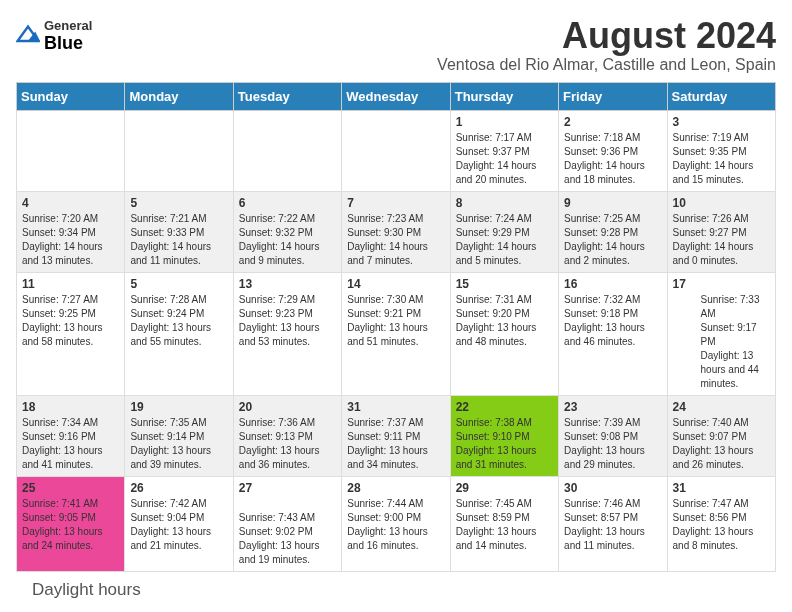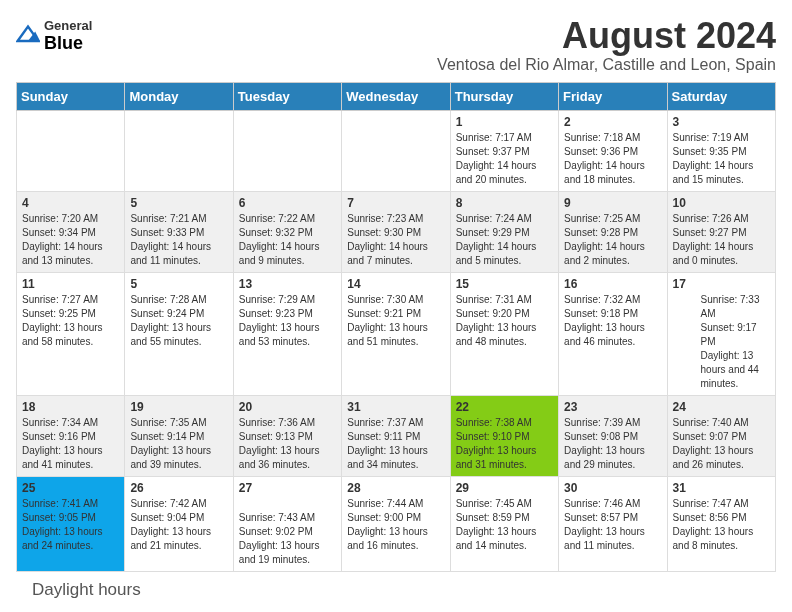--- a/index.html
+++ b/index.html
@@ -287,21 +287,21 @@
 Daylight: 13 hours and 29 minutes.</div>
         </td>
         <td style="background: rgb(240, 240, 240);">
           <span class="day-number">24</span>
           <div class="day-info" style="white-space: pre-line;">Sunrise: 7:40 AM
 Sunset: 9:07 PM
 Daylight: 13 hours and 26 minutes.</div>
         </td>
       </tr>
       <tr>
-        <td style="background: #0ea5e9;">
+        <td style="background: #ec4899;">
           <span class="day-number">25</span>
           <div class="day-info" style="white-space: pre-line;">Sunrise: 7:41 AM
 Sunset: 9:05 PM
 Daylight: 13 hours and 24 minutes.</div>
         </td>
         <td style="background: rgb(255, 255, 255);">
           <span class="day-number">26</span>
           <div class="day-info" style="white-space: pre-line;">Sunrise: 7:42 AM
 Sunset: 9:04 PM
 Daylight: 13 hours and 21 minutes.</div>

